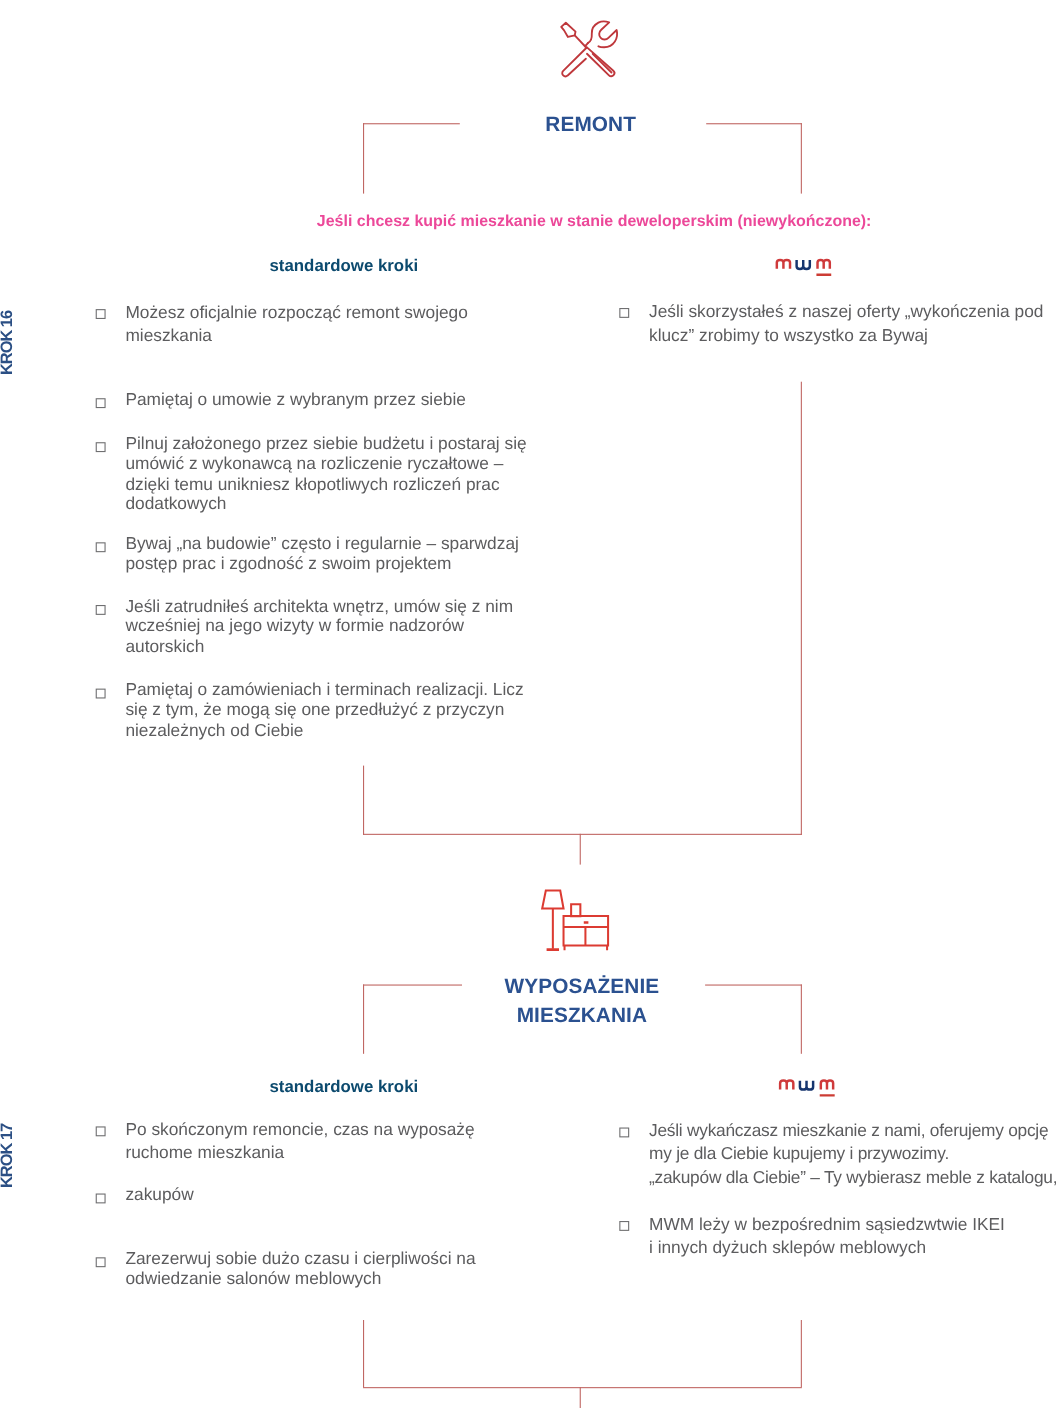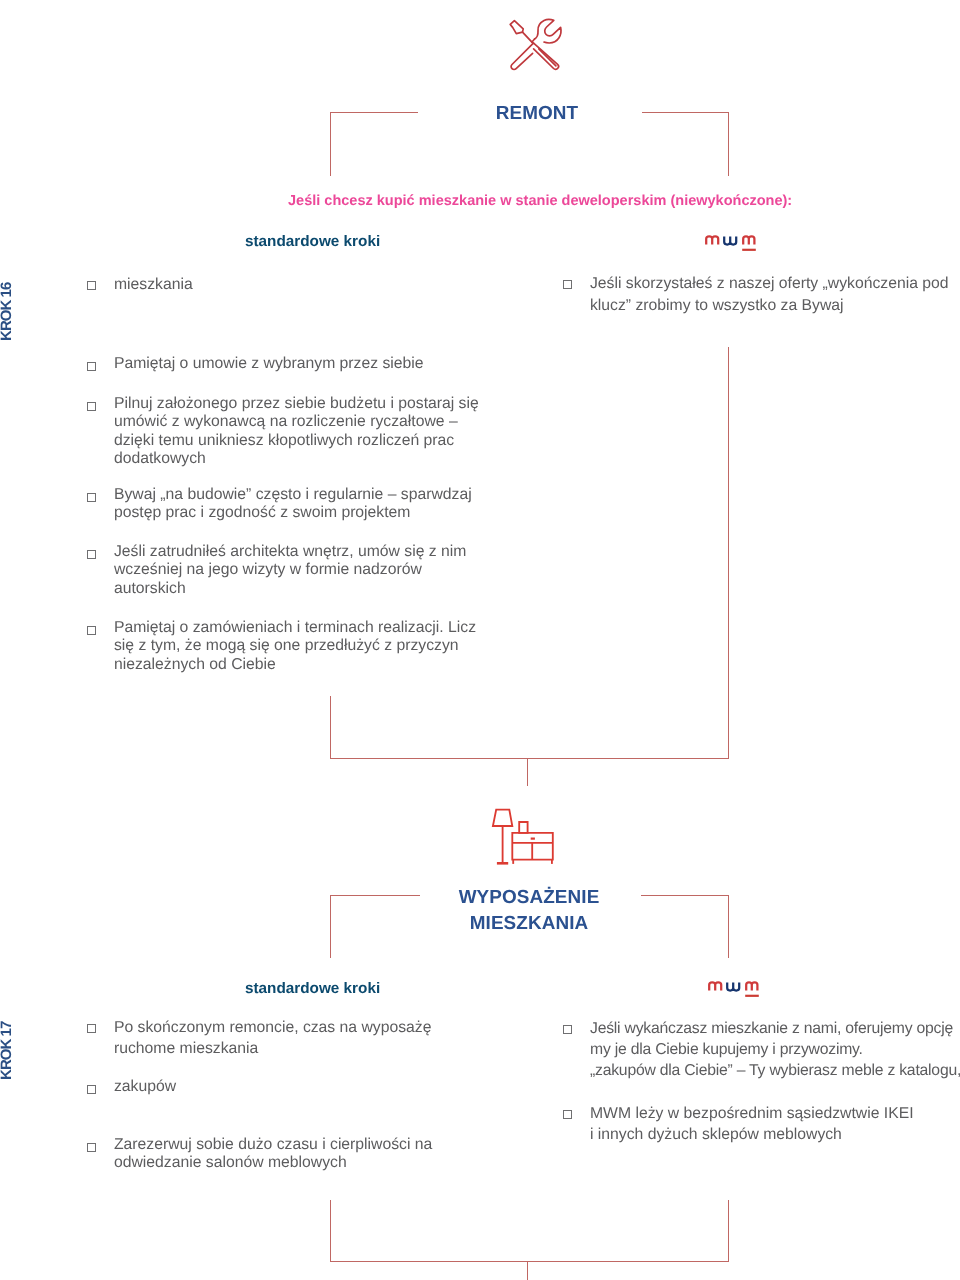--- a/index.html
+++ b/index.html
@@ -68,20 +68,21 @@
 
   <svg class="abs" style="left:704px;top:219px;width:52px;height:23px" viewBox="0 0 52 23" fill="none" stroke-width="2.25" stroke-linecap="butt">
     <path d="M2.2 12.4 L2.2 6.7 Q2.2 4.3 5.2 4.3 Q8.2 4.3 8.2 6.7 L8.2 12.4 M8.2 6.7 Q8.2 4.3 11.2 4.3 Q14.2 4.3 14.2 6.7 L14.2 12.4" stroke="#cf3a3b"></path>
     <path d="M20.2 4.4 L20.2 10.1 Q20.2 12.5 23.2 12.5 Q26.2 12.5 26.2 10.1 L26.2 4.4 M26.2 10.1 Q26.2 12.5 29.2 12.5 Q32.2 12.5 32.2 10.1 L32.2 4.4" stroke="#16356e"></path>
     <path d="M39.2 12.4 L39.2 6.7 Q39.2 4.3 42.0 4.3 Q44.8 4.3 44.8 6.7 L44.8 12.4 M44.8 6.7 Q44.8 4.3 47.6 4.3 Q50.4 4.3 50.4 6.7 L50.4 12.4" stroke="#cf3a3b"></path>
     <path d="M38.2 17.8 L51.8 17.8" stroke="#cc3c34" stroke-width="2.2"></path>
   </svg>
 
   <div class="item lh21" style="left:87px;top:261px">
     <span class="bx"></span>
+    <span class="ln">Możesz oficjalnie rozpocząć remont swojego</span>
     <span class="ln">mieszkania</span>
   </div>
   <div class="item" style="left:87px;top:342px">
     <span class="bx"></span>
     <span class="ln">Pamiętaj o umowie z wybranym przez siebie</span>
   </div>
   <div class="item" style="left:87px;top:382px">
     <span class="bx"></span>
     <span class="ln">Pilnuj założonego przez siebie budżetu i postaraj się</span>
     <span class="ln">umówić z wykonawcą na rozliczenie ryczałtowe –</span>

